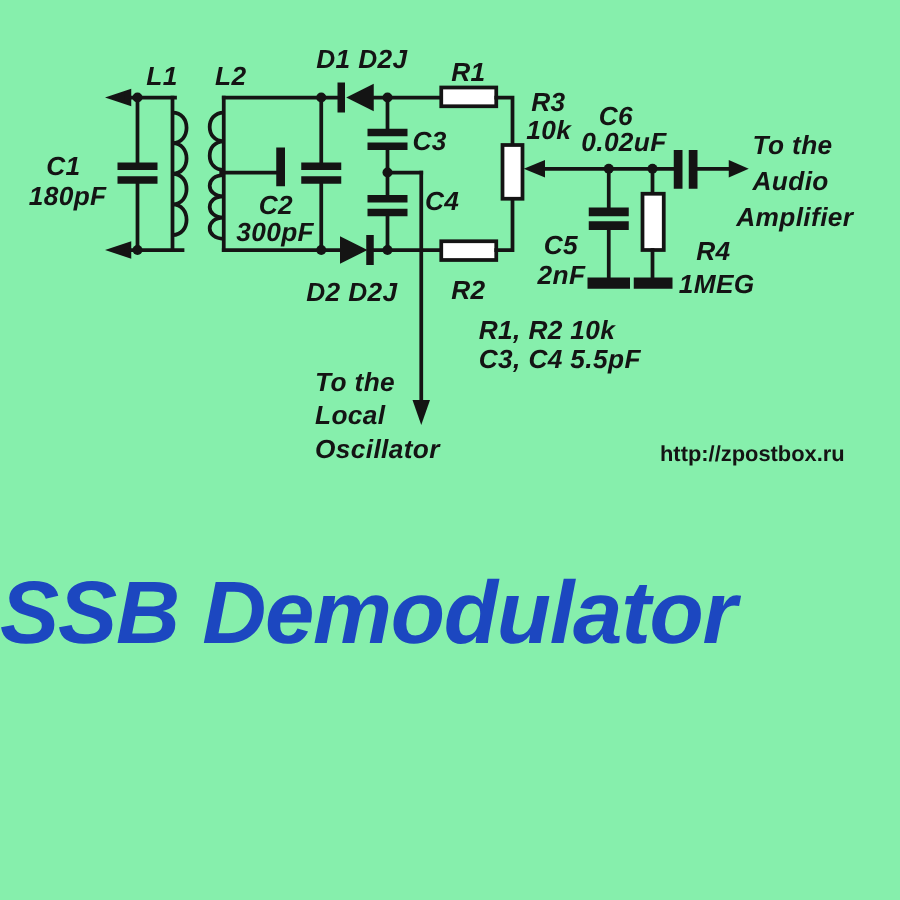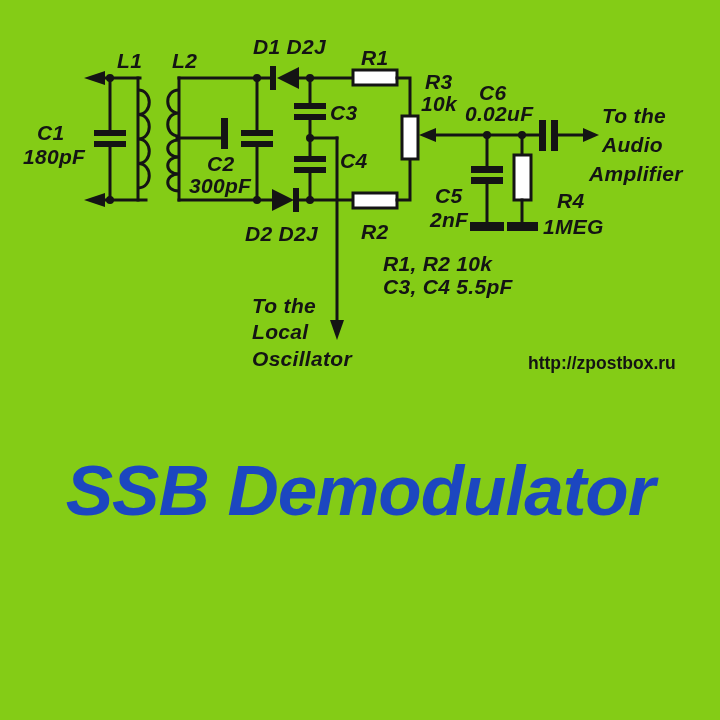--- a/index.html
+++ b/index.html
@@ -3,42 +3,41 @@
 <meta charset="utf-8">
 <style>
   html,body{margin:0;padding:0;}
   body{
     width:720px;height:720px;
     background:#ffffff;
     font-family:"Liberation Sans",sans-serif;
     overflow:hidden;
     position:relative;
   }
-  .stage{position:relative;width:720px;height:720px;background:#84cc16;}
+  .stage{position:relative;width:720px;height:720px;background:#86efac;}
   .schematic-wrap{position:absolute;top:0;left:0;width:720px;height:400px;color:#141414;}
   svg{display:block;}
   .wire{stroke:currentColor;stroke-width:3;fill:none;stroke-linecap:square;}
   .coil{stroke:currentColor;stroke-width:3;fill:none;}
   .plate{fill:currentColor;stroke:none;}
   .res{fill:#ffffff;stroke:currentColor;stroke-width:3;}
   .solid{fill:currentColor;stroke:none;}
   .dot{fill:currentColor;stroke:none;}
   .lbl{
     font-family:"Liberation Sans",sans-serif;
     font-style:italic;font-weight:bold;
     font-size:21px;fill:currentColor;letter-spacing:.3px;
   }
   .url-lbl{
     font-family:"Liberation Sans",sans-serif;
     font-style:normal;font-weight:bold;
     font-size:17.5px;fill:currentColor;
   }
   .title-wrap{
     position:absolute;left:0;top:436px;width:720px;
-    text-align:center;
     font-family:"Liberation Sans",sans-serif;
     font-style:italic;font-weight:bold;
     font-size:71px;line-height:1.55;letter-spacing:-1px;
   }
 </style>
 </head>
 <body>
 
 <div class="stage">
 

